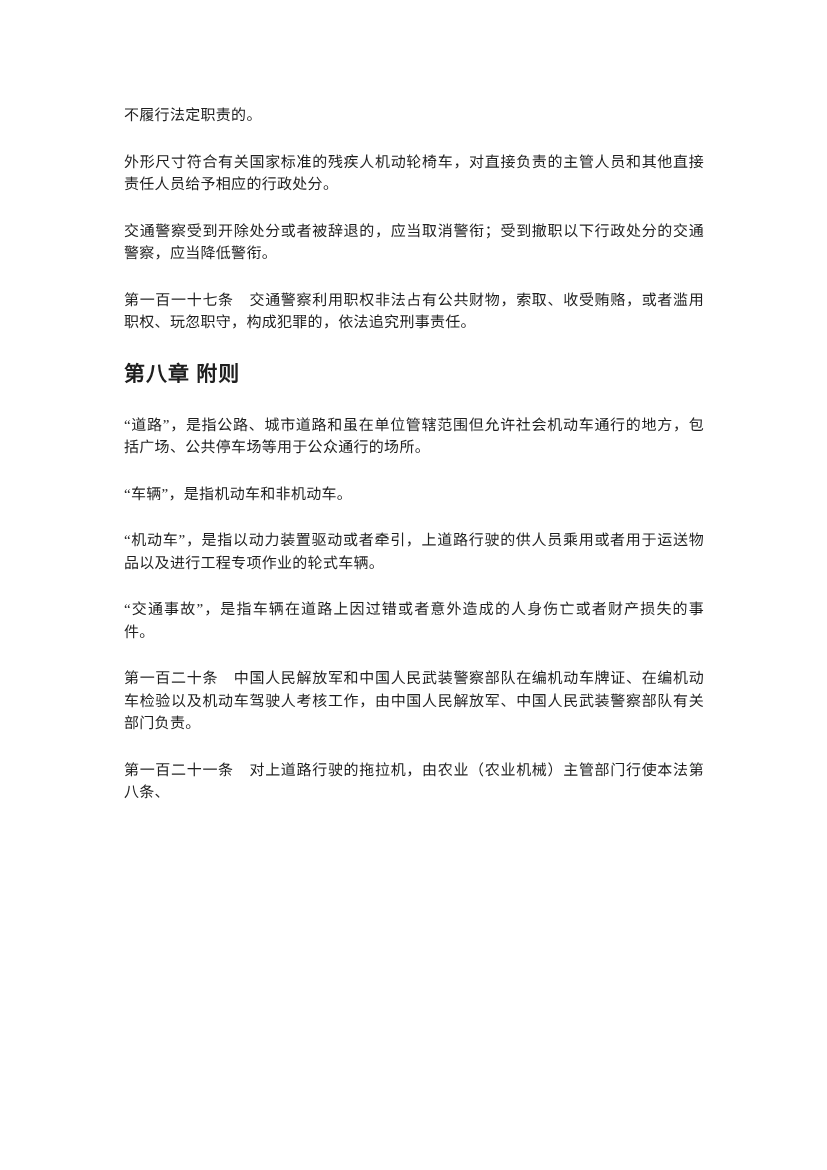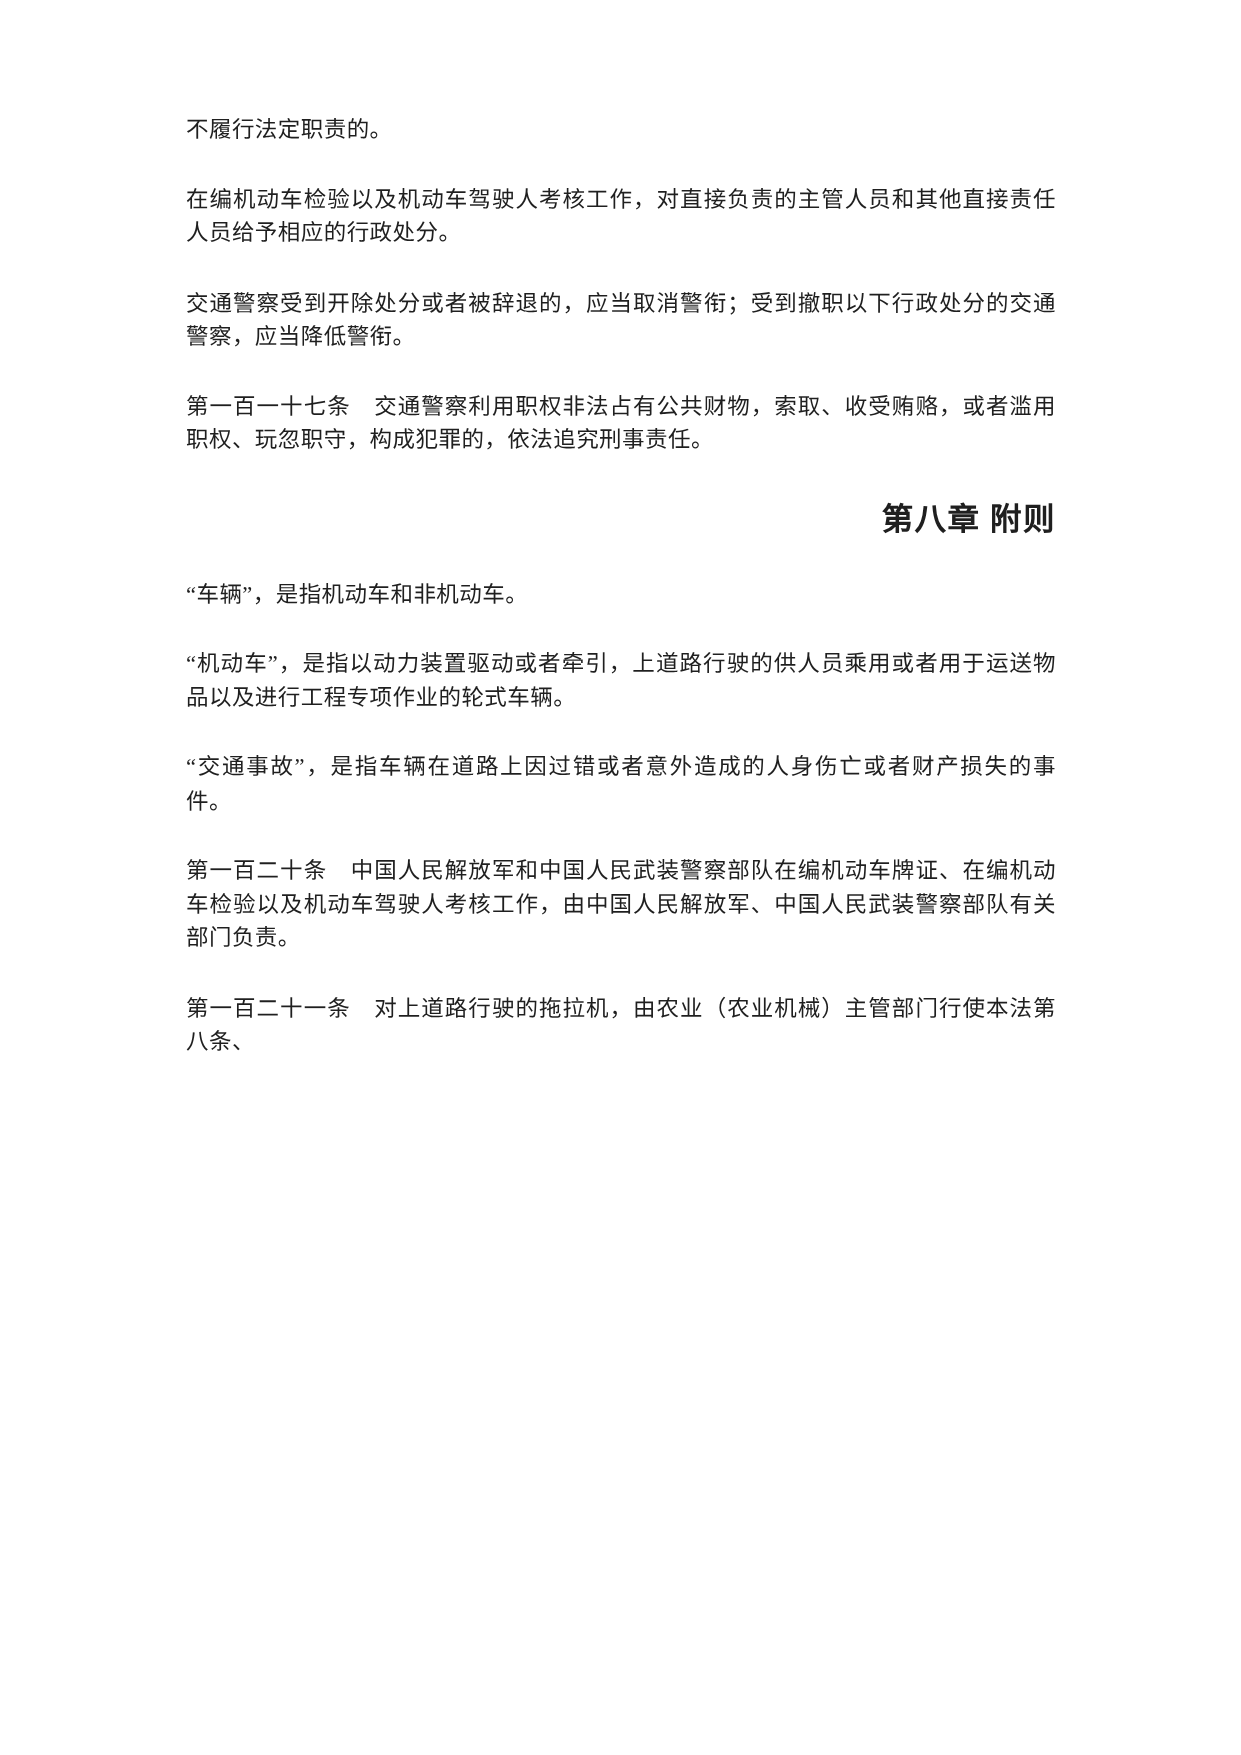--- a/index.html
+++ b/index.html
@@ -6,50 +6,51 @@
     margin: 0;
     padding: 0;
     background: #ffffff;
   }
   .page {
     position: relative;
     width: 827px;
     height: 1170px;
     background: #ffffff;
     box-sizing: border-box;
-    padding: 76px 123px 0 124px;
+    padding: 104px 123px 0 124px;
     overflow: hidden;
     font-family: "Liberation Serif", "DejaVu Serif", serif;
     color: #1f1f1f;
   }
   .para {
     margin: 0 0 24px 0;
     font-size: 15px;
     line-height: 22.5px;
     text-align: justify;
     text-justify: inter-ideograph;
     letter-spacing: 0.3px;
     word-break: break-all;
   }
   .chapter-heading {
     margin: 0 0 24px 0;
     font-size: 21px;
     line-height: 32px;
     font-weight: bold;
-    text-align: right;
+    text-align: left;
     letter-spacing: 1px;
   }
 </style>
 </head>
 <body>
 
 <div class="page">
   <p class="para">不履行法定职责的。</p>
-  <p class="para">在编机动车检验以及机动车驾驶人考核工作，对直接负责的主管人员和其他直接责任人员给予相应的行政处分。</p>
+  <p class="para">外形尺寸符合有关国家标准的残疾人机动轮椅车，对直接负责的主管人员和其他直接责任人员给予相应的行政处分。</p>
   <p class="para">交通警察受到开除处分或者被辞退的，应当取消警衔；受到撤职以下行政处分的交通警察，应当降低警衔。</p>
   <p class="para">第一百一十七条　交通警察利用职权非法占有公共财物，索取、收受贿赂，或者滥用职权、玩忽职守，构成犯罪的，依法追究刑事责任。</p>
   <h2 class="chapter-heading">第八章 附则</h2>
+  <p class="para">“道路”，是指公路、城市道路和虽在单位管辖范围但允许社会机动车通行的地方，包括广场、公共停车场等用于公众通行的场所。</p>
   <p class="para">“车辆”，是指机动车和非机动车。</p>
   <p class="para">“机动车”，是指以动力装置驱动或者牵引，上道路行驶的供人员乘用或者用于运送物品以及进行工程专项作业的轮式车辆。</p>
   <p class="para">“交通事故”，是指车辆在道路上因过错或者意外造成的人身伤亡或者财产损失的事件。</p>
   <p class="para">第一百二十条　中国人民解放军和中国人民武装警察部队在编机动车牌证、在编机动车检验以及机动车驾驶人考核工作，由中国人民解放军、中国人民武装警察部队有关部门负责。</p>
   <p class="para">第一百二十一条　对上道路行驶的拖拉机，由农业（农业机械）主管部门行使本法第八条、</p>
 </div>
 
 </body></html>

